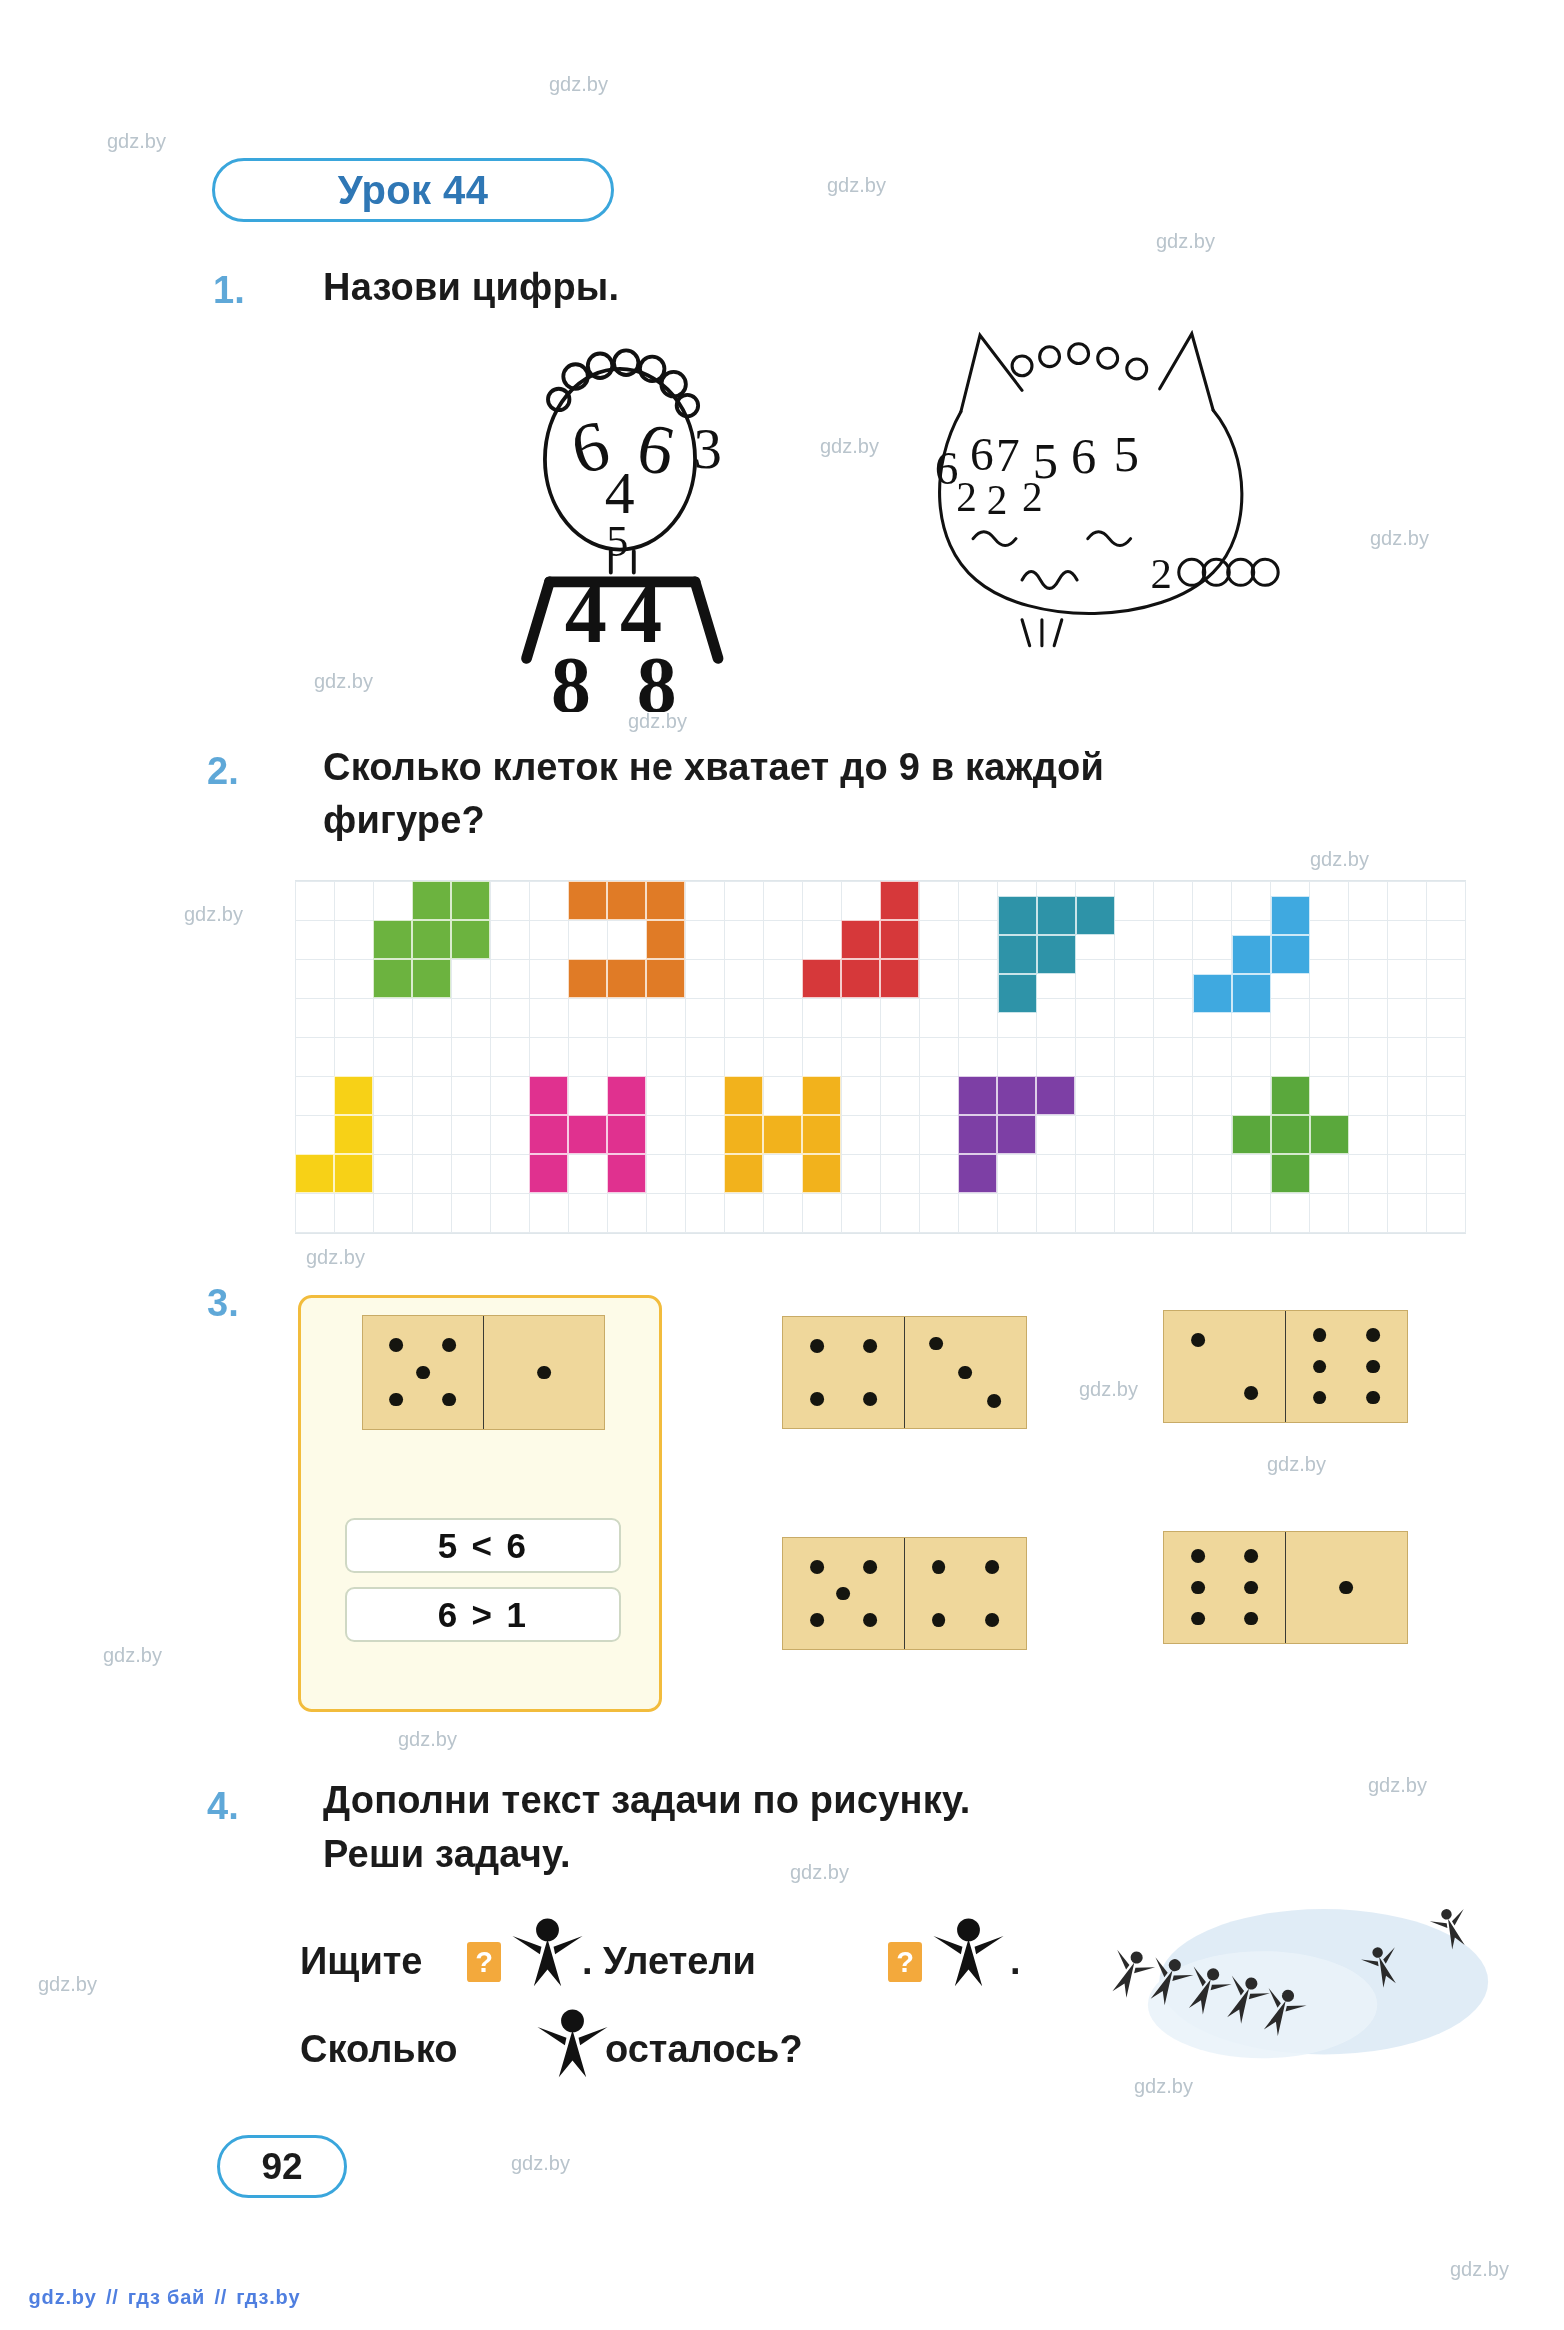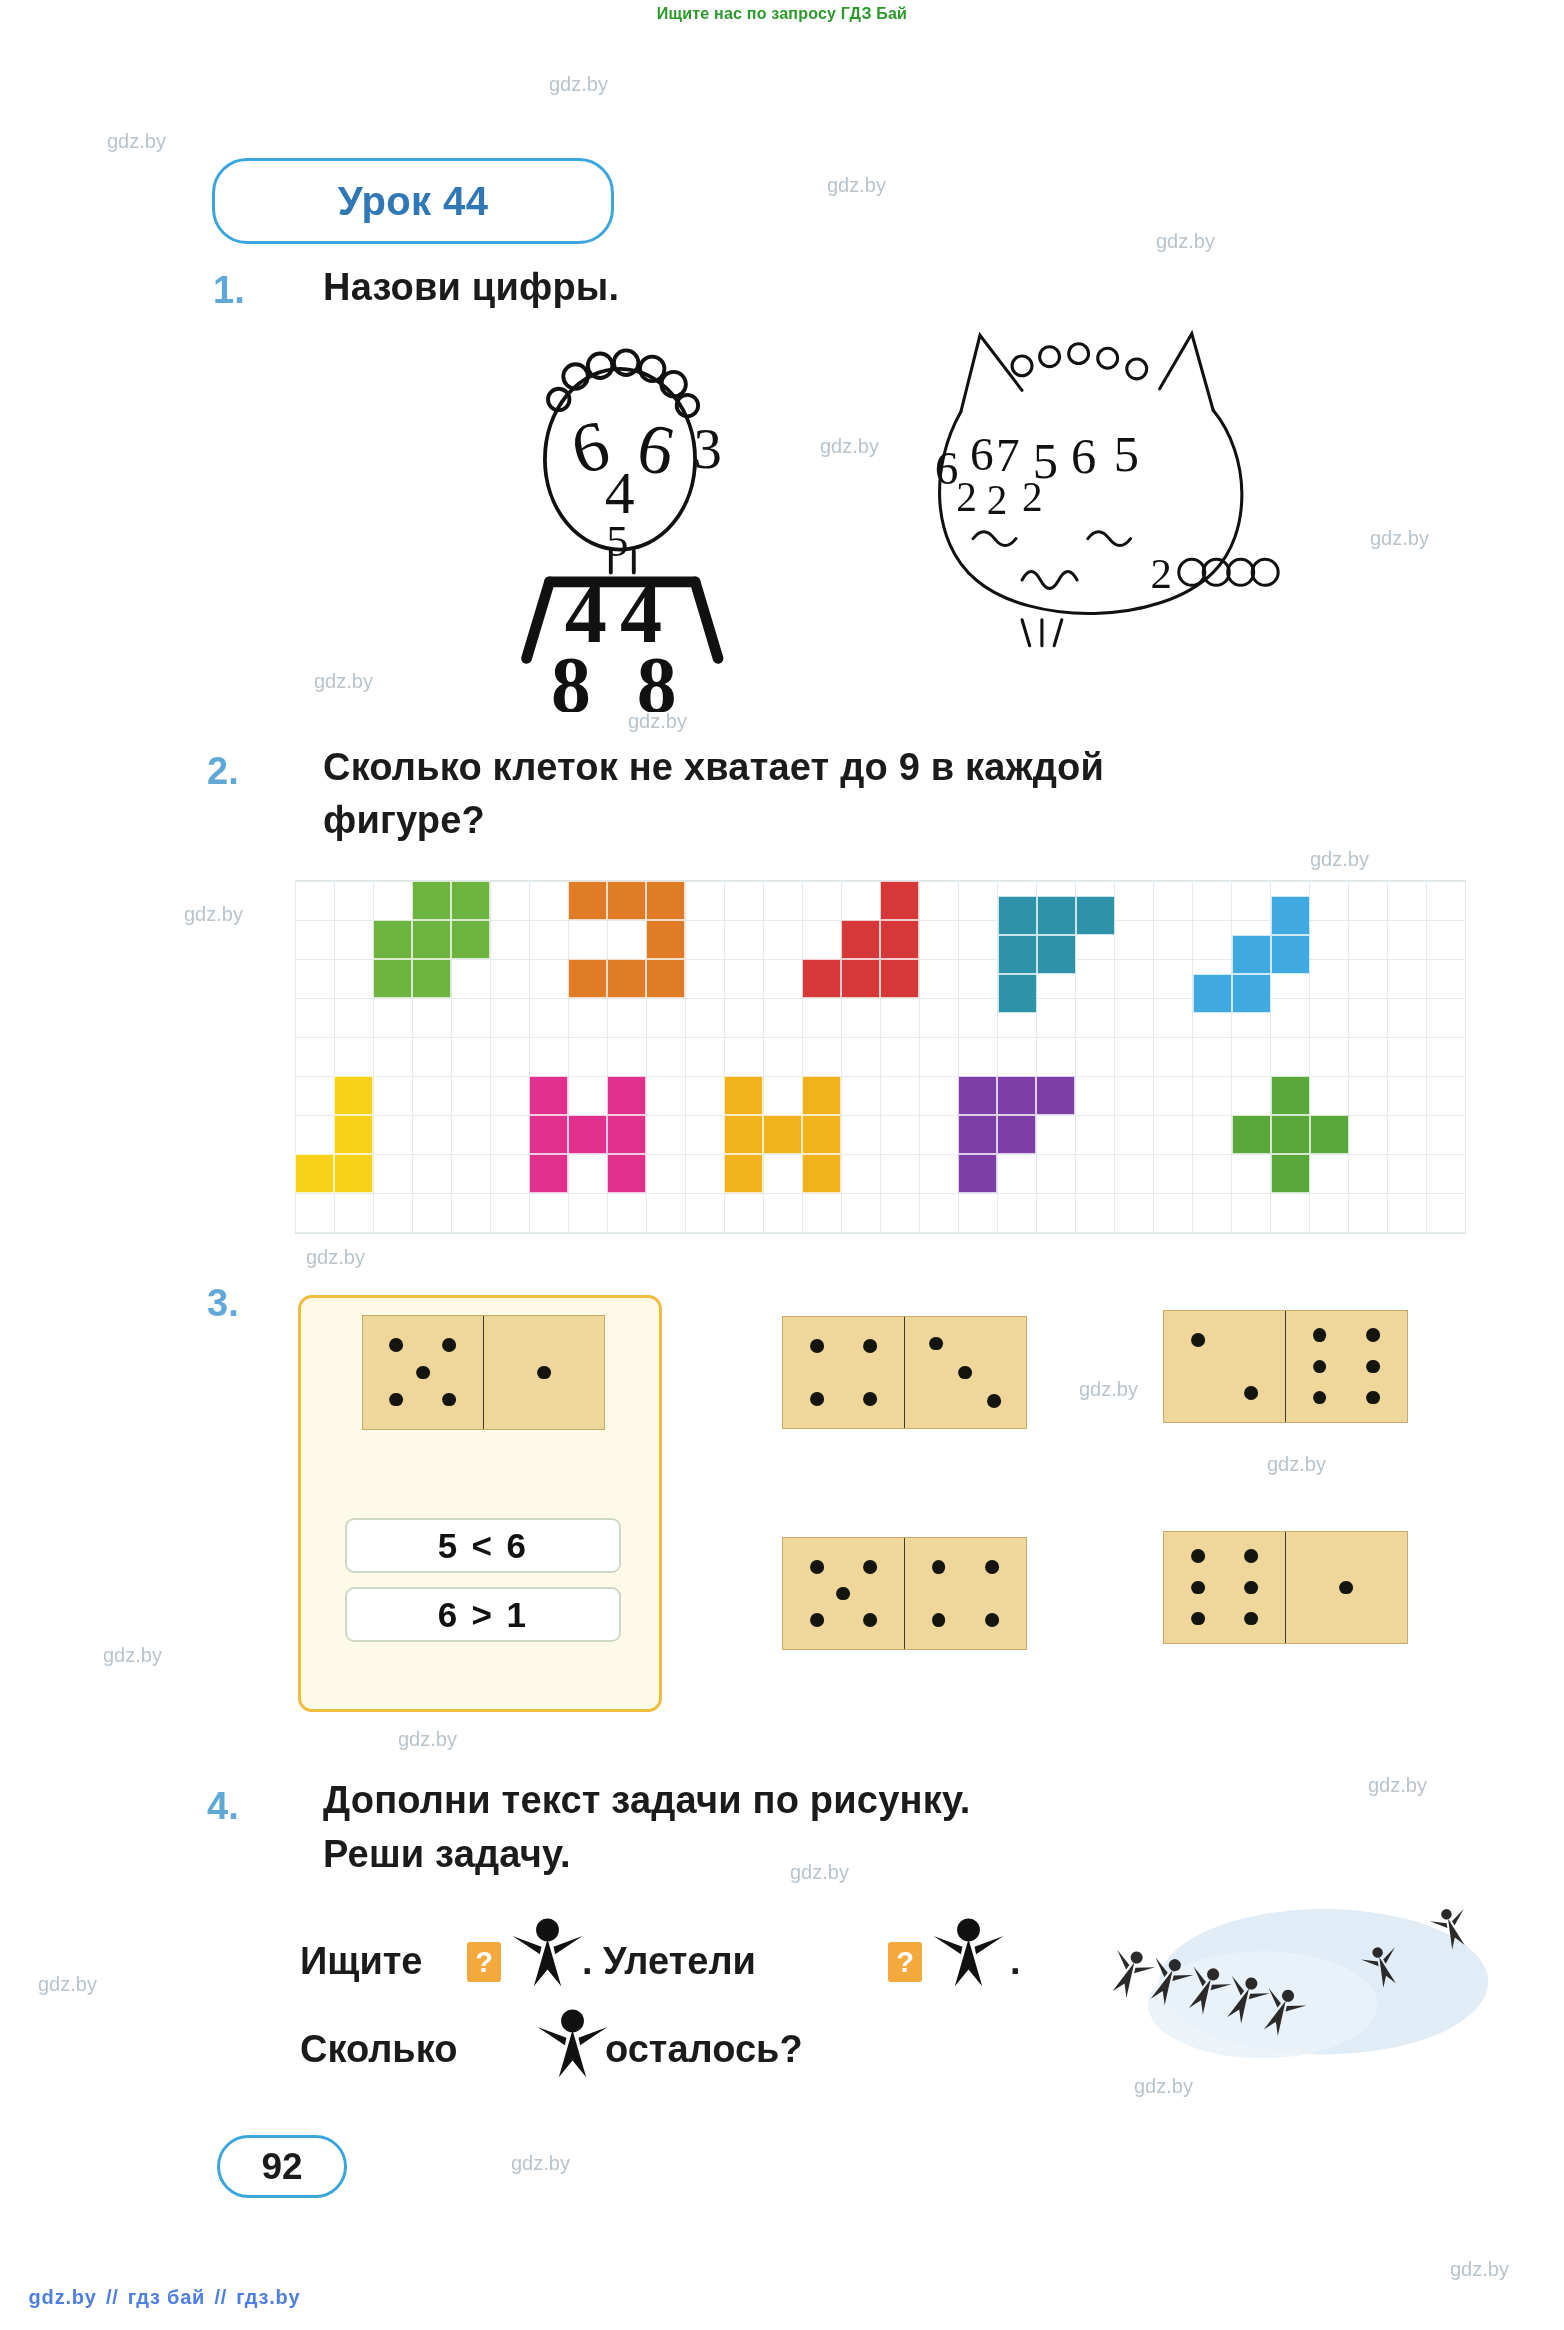--- a/index.html
+++ b/index.html
@@ -39,21 +39,21 @@
     font-family: "Liberation Sans", sans-serif;
     white-space: nowrap;
     pointer-events: none;
   }
   
   .lesson-pill {
     position: absolute;
     left: 212px;
     top: 158px;
     width: 402px;
-    height: 86px;
+    height: 64px;
     border: 3.1px solid #3aa6dc;
     border-radius: 35px;
     box-sizing: border-box;
     display: flex;
     align-items: center;
     justify-content: center;
   }
   .lesson-pill span {
     font-size: 40px;
     color: #2f77b5;
@@ -209,21 +209,20 @@
   
   .doodle { position: absolute; }
   
   .swallow-scene { position: absolute; left: 1071px; top: 1890px; width: 429px; height: 260px; }
 </style>
 </head>
 <body>
 
 <div class="page">
 
-  <div class="top-banner">Ищите нас по запросу ГДЗ Бай</div>
 
   <div id="wm-layer">
       <div class="wm" style="left: 107px; top: 130px;">gdz.by</div>
       <div class="wm" style="left: 549px; top: 73px;">gdz.by</div>
       <div class="wm" style="left: 827px; top: 174px;">gdz.by</div>
       <div class="wm" style="left: 1156px; top: 230px;">gdz.by</div>
       <div class="wm" style="left: 820px; top: 435px;">gdz.by</div>
       <div class="wm" style="left: 1370px; top: 527px;">gdz.by</div>
       <div class="wm" style="left: 314px; top: 670px;">gdz.by</div>
       <div class="wm" style="left: 628px; top: 710px;">gdz.by</div>

